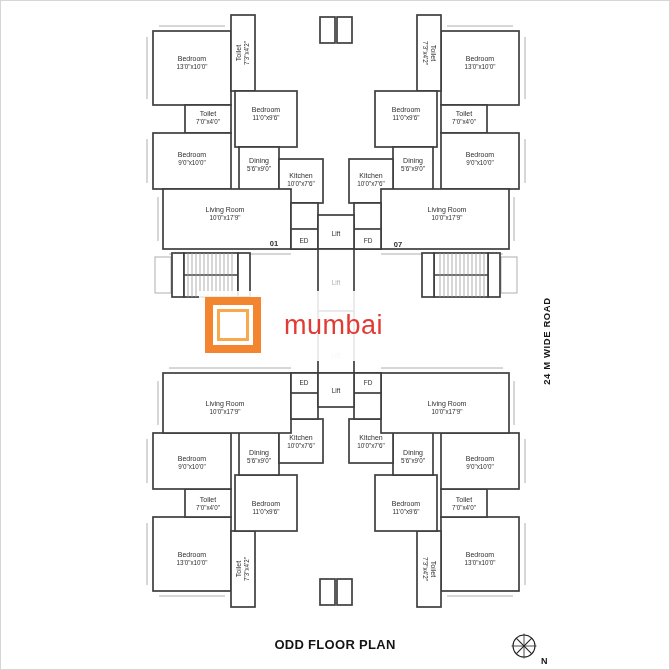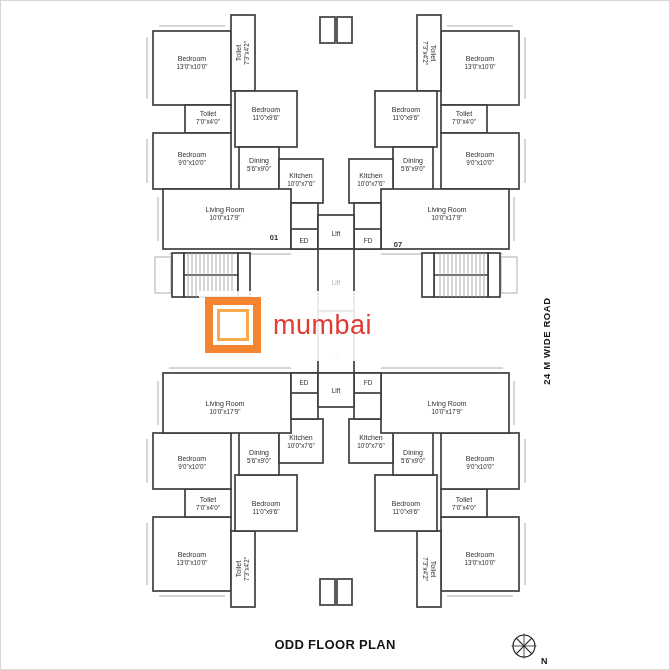--- a/index.html
+++ b/index.html
@@ -22,21 +22,21 @@
   .faint{color:#b3b3b3;}
   .watermark{
     position:absolute;left:198px;top:290px;display:flex;align-items:center;
     background:rgba(255,255,255,0.88);padding:6px 12px 8px 6px;
   }
   .wm-logo{
     width:40px;height:40px;border:8px solid #f37b20;opacity:.92;
     box-shadow:inset 0 0 0 4px #ffffff, inset 0 0 0 7px #f9a13c;
     margin-right:12px;
   }
-  .wm-text{line-height:1;}
+  .wm-text{line-height:1;margin-left:11px;}
   .wm-line1{font-size:27px;color:#e23a34;letter-spacing:.5px;}
   .wm-line2{font-size:24px;color:#55565a;margin-top:3px;letter-spacing:.2px;}
   .wm-tld{font-size:11px;color:#97989b;}
   .road-label{
     position:absolute;left:545px;top:340px;transform:translate(-50%,-50%) rotate(-90deg);
     font-size:9.5px;font-weight:bold;color:#161616;letter-spacing:.6px;white-space:nowrap;
   }
   .title-block{position:absolute;left:0;right:0;top:636px;text-align:center;color:#141414;}
   .title-main{font-size:13px;font-weight:bold;letter-spacing:.3px;}
   .title-sub{font-size:10.5px;font-weight:bold;margin-top:2px;}
@@ -233,21 +233,21 @@
       <div class="room-label" style="left: 479px; top: 558px; transform: translate(-50%, -50%);">
         <div class="room-name">Bedroom</div>
         <div class="room-dims">13'0"x10'0"</div>
       </div>
       <div class="room-label" style="left: 428px; top: 568px; transform: translate(-50%, -50%) rotate(90deg);">
         <div class="room-name">Toilet</div>
         <div class="room-dims">7'3"x4'2"</div>
       </div>
     </div>
 
-  <div class="small-label unit-num" style="left:273px;top:236px">01</div>
+  <div class="small-label unit-num" style="left:273px;top:242px">01</div>
   <div class="small-label unit-num" style="left:397px;top:243px">07</div>
   <div class="small-label" style="left:303px;top:239px">ED</div>
   <div class="small-label" style="left:367px;top:239px">FD</div>
   <div class="small-label" style="left:335px;top:232px">Lift</div>
   <div class="small-label faint" style="left:335px;top:281px">Lift</div>
   <div class="small-label faint" style="left:335px;top:354px">Lift</div>
   <div class="small-label" style="left:335px;top:389px">Lift</div>
   <div class="small-label" style="left:303px;top:381px">ED</div>
   <div class="small-label" style="left:367px;top:381px">FD</div>
 

